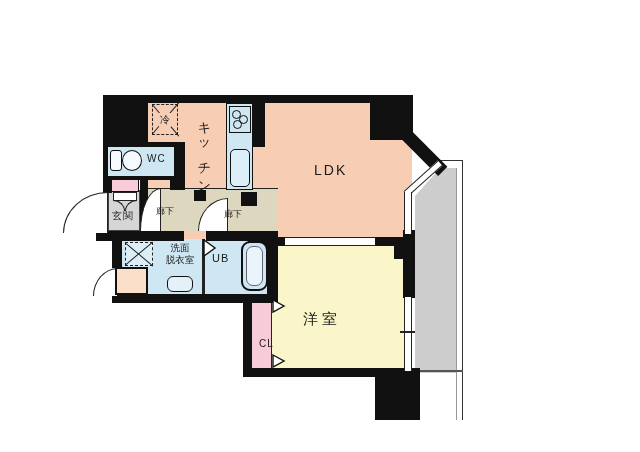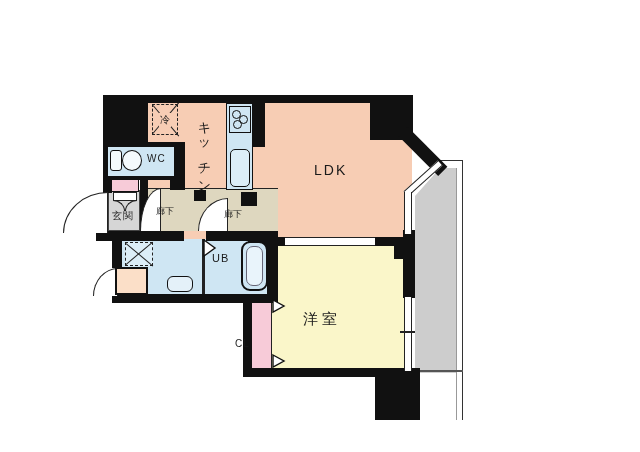--- a/index.html
+++ b/index.html
@@ -128,17 +128,21 @@
   <div class="win-v" style="left:404px;top:192px;width:8px;height:42px;"></div>
   <div class="win-v" style="left:404px;top:297px;width:8px;height:74px;"></div>
   <div style="left:400px;top:331px;width:15px;height:2px;background:#222;"></div>
 
   <div class="lbl" style="left:314px;top:162px;font-size:14px;letter-spacing:2px;">LDK</div>
   <div class="lbl" style="left:197px;top:113px;width:16px;height:96px;font-size:13px;writing-mode:vertical-rl;text-orientation:upright;letter-spacing:5px;">キッチン</div>
   <div class="lbl" style="left:147px;top:153px;font-size:10px;letter-spacing:1px;">WC</div>
   <div class="lbl" style="left:112px;top:209px;font-size:10px;letter-spacing:1px;">玄関</div>
   <div class="lbl" style="left:156px;top:205px;font-size:9px;">廊下</div>
   <div class="lbl" style="left:224px;top:208px;font-size:9px;">廊下</div>
+  <div class="lbl" style="left:154px;top:242px;width:52px;font-size:9.5px;text-align:center;line-height:1.25;white-space:normal;">
+    <div style="position:static;">洗面</div>
+    <div style="position:static;">脱衣室</div>
+  </div>
   <div class="lbl" style="left:212px;top:252px;font-size:11px;letter-spacing:1px;">UB</div>
   <div class="lbl" style="left:303px;top:310px;font-size:15px;letter-spacing:4px;">洋室</div>
-  <div class="lbl" style="left:235px;top:330px;font-size:10px;letter-spacing:1px;margin-top:8px;">CL</div>
+  <div class="lbl" style="left:259px;top:330px;font-size:10px;letter-spacing:1px;margin-top:8px;">CL</div>
 
 </div>
 
 </body></html>

